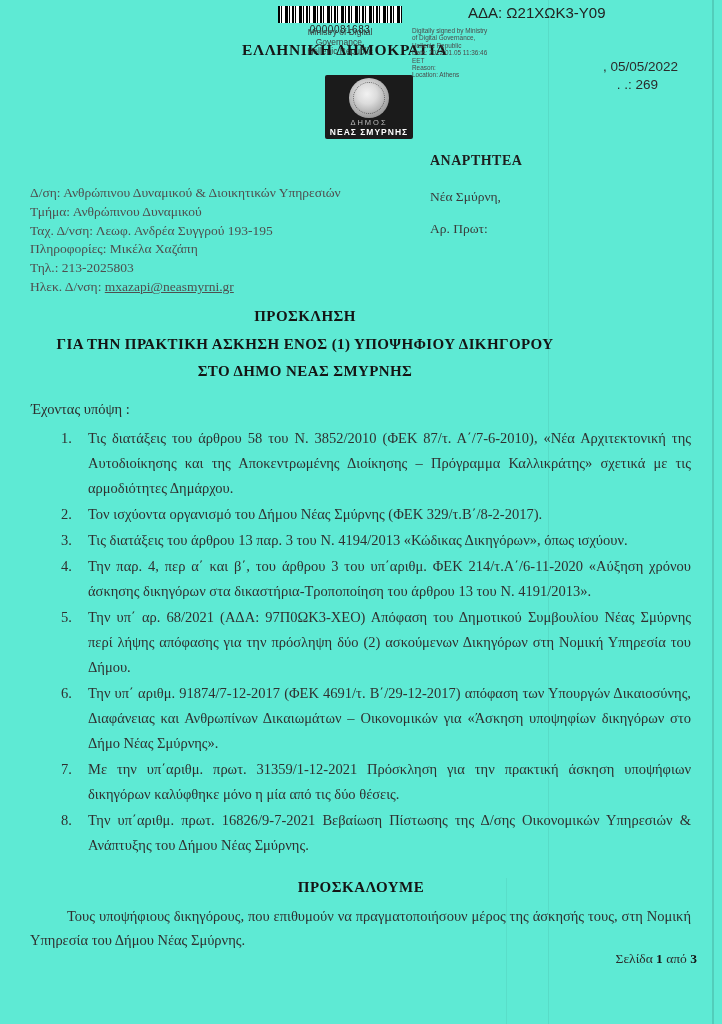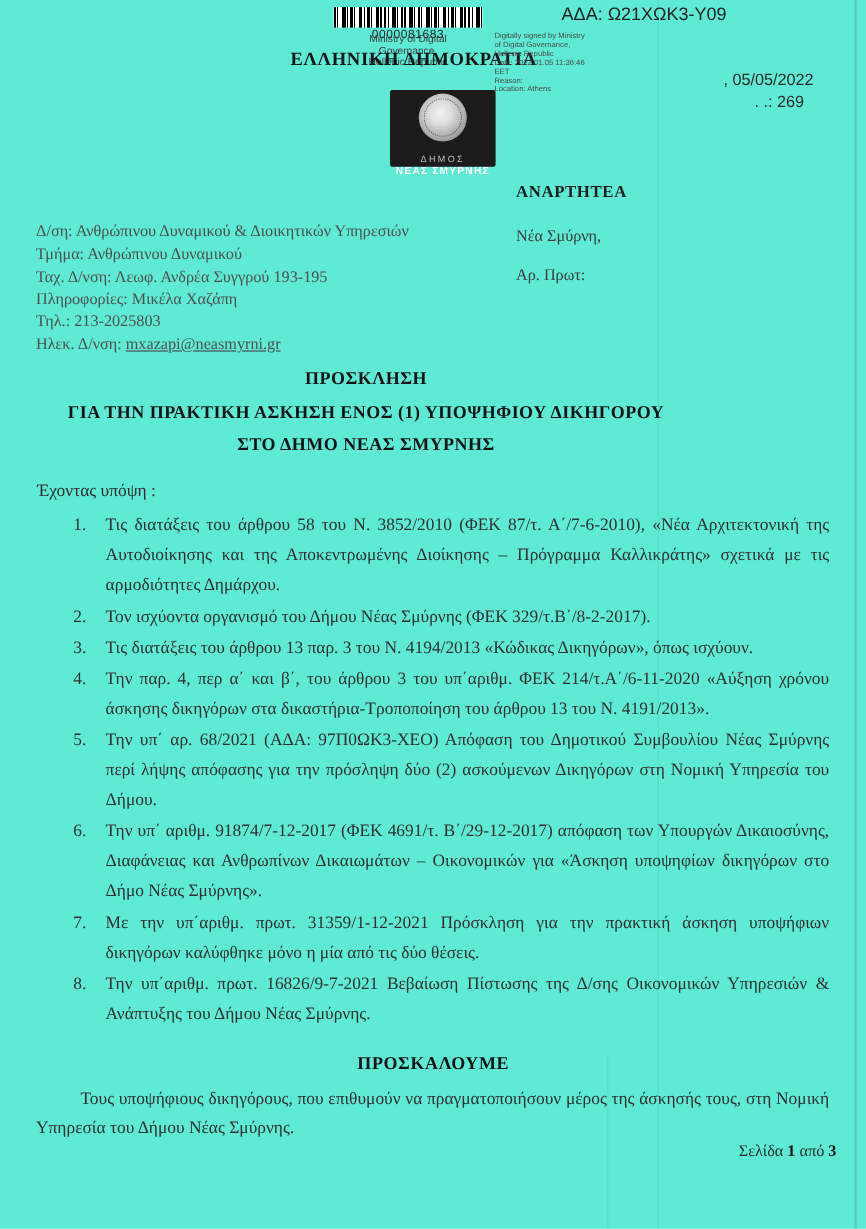--- a/index.html
+++ b/index.html
@@ -26,29 +26,29 @@
       #000 7px,#000 10px,#fff 10px,#fff 11px,
       #000 11px,#000 12px,#fff 12px,#fff 14px);
   }
   .barcode-number { font-family:"Liberation Sans","DejaVu Sans",sans-serif; font-size:10px; color:#1d1d1d; margin-top:1px; letter-spacing:0.5px; }
   .ministry-text { position:absolute; left:255px; top:28px; width:170px; text-align:center;
     font-family:"Liberation Sans","DejaVu Sans",sans-serif; font-size:8.5px; line-height:9.5px; color:#3c3c3c; }
   .republic { position:absolute; left:242px; top:41px; font-size:15.5px; font-weight:bold; letter-spacing:0.6px; color:#161616; }
   .signature-block { position:absolute; left:412px; top:27px; width:90px;
     font-family:"Liberation Sans","DejaVu Sans",sans-serif; font-size:6.4px; line-height:7.4px; color:#4a4a4a; }
   .date-line { position:absolute; right:44px; top:59px; font-family:"Liberation Sans","DejaVu Sans",sans-serif; font-size:13.5px; color:#2b2b2b; }
-  .proto-line { position:absolute; right:52px; top:77px; font-family:"Liberation Sans","DejaVu Sans",sans-serif; font-size:13.5px; color:#2b2b2b; }
+  .proto-line { position:absolute; right:64px; top:77px; font-family:"Liberation Sans","DejaVu Sans",sans-serif; font-size:13.5px; color:#2b2b2b; }
 
   
   .stamp { position:absolute; left:325px; top:75px; width:88px; height:64px; background:#1b1b1b; border-radius:2px; text-align:center; padding-top:3px; }
   .seal { width:40px; height:40px; border-radius:50%; margin:0 auto;
     background:radial-gradient(circle at 45% 40%, #f2f2f2 0%, #dcdcdc 30%, #a8a8a8 65%, #707070 100%);
     position:relative; }
   .seal::after { content:""; position:absolute; inset:4px; border-radius:50%; border:1px dotted rgba(60,60,60,0.7); }
-  .stamp-l1 { font-family:"Liberation Sans","DejaVu Sans",sans-serif; font-size:7.5px; color:#bdbdbd; letter-spacing:2px; margin-top:10px; }
+  .stamp-l1 { font-family:"Liberation Sans","DejaVu Sans",sans-serif; font-size:7.5px; color:#bdbdbd; letter-spacing:2px; margin-top:0; }
   .stamp-l2 { font-family:"Liberation Sans","DejaVu Sans",sans-serif; font-size:8.5px; font-weight:bold; color:#fdfdfd; letter-spacing:1px; }
 
   
   .anartitea { position:absolute; left:430px; top:153px; font-size:14px; font-weight:bold; color:#1d1d1d; letter-spacing:0.5px; }
   .city-line { position:absolute; left:430px; top:189px; font-size:13.5px; color:#3a3a3a; }
   .protocol-label { position:absolute; left:430px; top:221px; font-size:13.5px; color:#3a3a3a; }
   .sender { position:absolute; left:30px; top:184px; font-size:13.5px; line-height:18.8px; color:#4f4f4f; }
   .sender .email { text-decoration:underline; color:#4f4f4f;text-align:center; }
 
   

